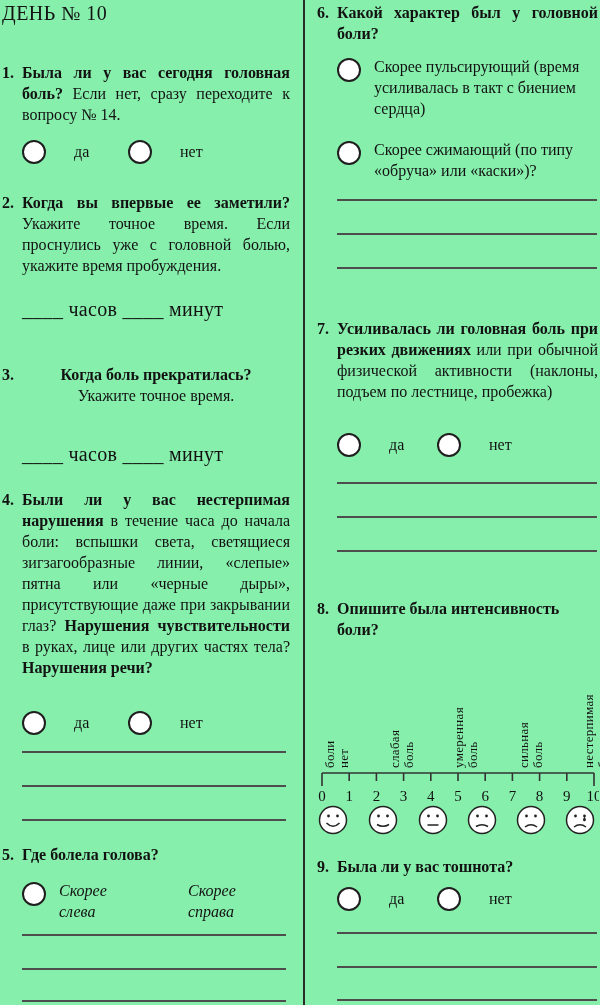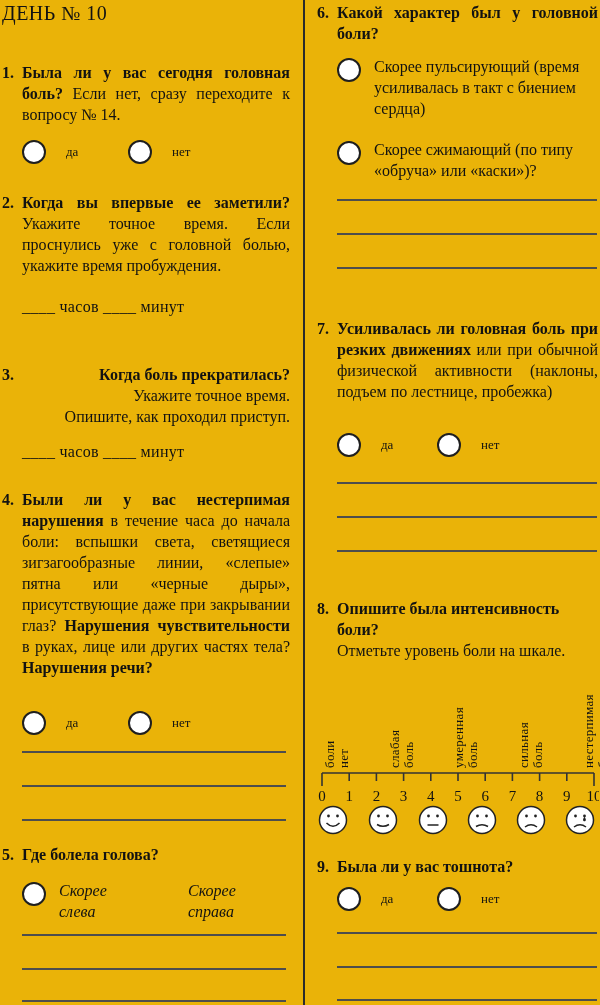--- a/index.html
+++ b/index.html
@@ -1,35 +1,35 @@
 <!DOCTYPE html>
 <html><head>
 <meta charset="utf-8">
 <style>
   html,body{margin:0;padding:0;background:#fff;}
-  .page{position:relative;width:600px;height:1005px;background:#eab308;overflow:hidden;
+  .page{position:relative;width:600px;height:1005px;background:#86efac;overflow:hidden;
         font-family:"Liberation Serif","DejaVu Serif",serif;color:#121212;}
   .divider{position:absolute;left:303px;top:0;width:2px;height:1005px;background:#2b2b2b;}
   .col{position:absolute;top:0;}
   .col-left{left:2px;width:288px;}
   .col-right{left:317px;width:281px;}
   .q{position:absolute;left:0;right:0;font-size:16px;line-height:21px;}
   .qnum{position:absolute;left:0;top:0;font-weight:bold;}
   .qbody{margin-left:20px;text-align:justify;}
   .b{font-weight:bold;}
   .blockline{display:block;}
   .hdr{position:absolute;left:0;top:0;font-size:20px;line-height:26px;letter-spacing:.5px;}
   .date-underline{display:inline-block;width:112px;border-bottom:2px solid #333;height:18px;margin-left:8px;}
   .yn{position:absolute;display:flex;align-items:center;}
   .circle{width:24px;height:24px;border:2px solid #1f1f1f;border-radius:50%;background:#fff;flex:0 0 auto;box-sizing:border-box;}
-  .yn .lbl{margin-left:20px;font-size:13px;}
+  .yn .lbl{margin-left:28px;font-size:16px;}
   .ans-line{position:absolute;left:20px;border-bottom:2px solid #4d4d4d;height:0;}
   .ans-left{width:264px;}
   .ans-right{width:260px;}
-  .time-blank{position:absolute;left:20px;font-size:16px;letter-spacing:.3px;}
+  .time-blank{position:absolute;left:20px;font-size:20px;letter-spacing:.3px;}
   .opt{position:absolute;display:flex;align-items:flex-start;}
   .opt .circle{margin-top:2px;}
   .opt .txt{margin-left:13px;font-size:16px;line-height:21px;}
   .pre{white-space:pre-line;font-style:italic;}
   .scale-label{position:absolute;transform:rotate(-90deg);transform-origin:0 0;
                font-size:13px;line-height:13.5px;white-space:pre-line;letter-spacing:.3px;}
   .ruler{position:absolute;left:0;top:770px;}
   .face{position:absolute;top:804px;}
 </style>
 </head>
@@ -64,24 +64,23 @@
       <span class="qnum">2.</span>
       <div class="qbody">
         <span class="b">Когда вы впервые ее заметили?</span>
         <span>Укажите точное время. Если проснулись уже с головной болью, укажите время пробуждения.</span>
       </div>
     </div>
     <div class="time-blank" style="top:298px">____ часов ____ минут</div>
 
     <div class="q" style="top:364px">
       <span class="qnum">3.</span>
-      <div class="qbody" style="text-align:right">
+      <div class="qbody" style="text-align:center">
         <span class="b blockline">Когда боль прекратилась?</span>
         <span class="blockline">Укажите точное время.</span>
-        <span class="blockline">Опишите, как проходил приступ.</span>
       </div>
     </div>
     <div class="time-blank" style="top:443px">____ часов ____ минут</div>
 
     <div class="q" style="top:489px">
       <span class="qnum">4.</span>
       <div class="qbody">
         <span class="b">Были ли у вас нестерпимая нарушения</span>
         <span>в течение часа до начала боли: вспышки света, светящиеся зигзагообразные линии, «слепые» пятна или «черные дыры», присутствующие даже при закрывании глаз?</span>
         <span class="b">Нарушения чувствительности</span>
@@ -157,21 +156,20 @@
       <span class="lbl">нет</span>
     </div>
     <div class="ans-line ans-right" style="top:482px"></div>
     <div class="ans-line ans-right" style="top:516px"></div>
     <div class="ans-line ans-right" style="top:550px"></div>
 
     <div class="q" style="top:598px">
       <span class="qnum">8.</span>
       <div class="qbody" style="text-align:left">
         <span class="b">Опишите была интенсивность боли?</span>
-        <span class="blockline">Отметьте уровень боли на шкале.</span>
       </div>
     </div>
 
     <div class="scale-label" style="left:6px;top:768px">боли
 нет</div>
     <div class="scale-label" style="left:71px;top:768px">слабая
 боль</div>
     <div class="scale-label" style="left:135px;top:768px">умеренная
 боль</div>
     <div class="scale-label" style="left:200px;top:768px">сильная

